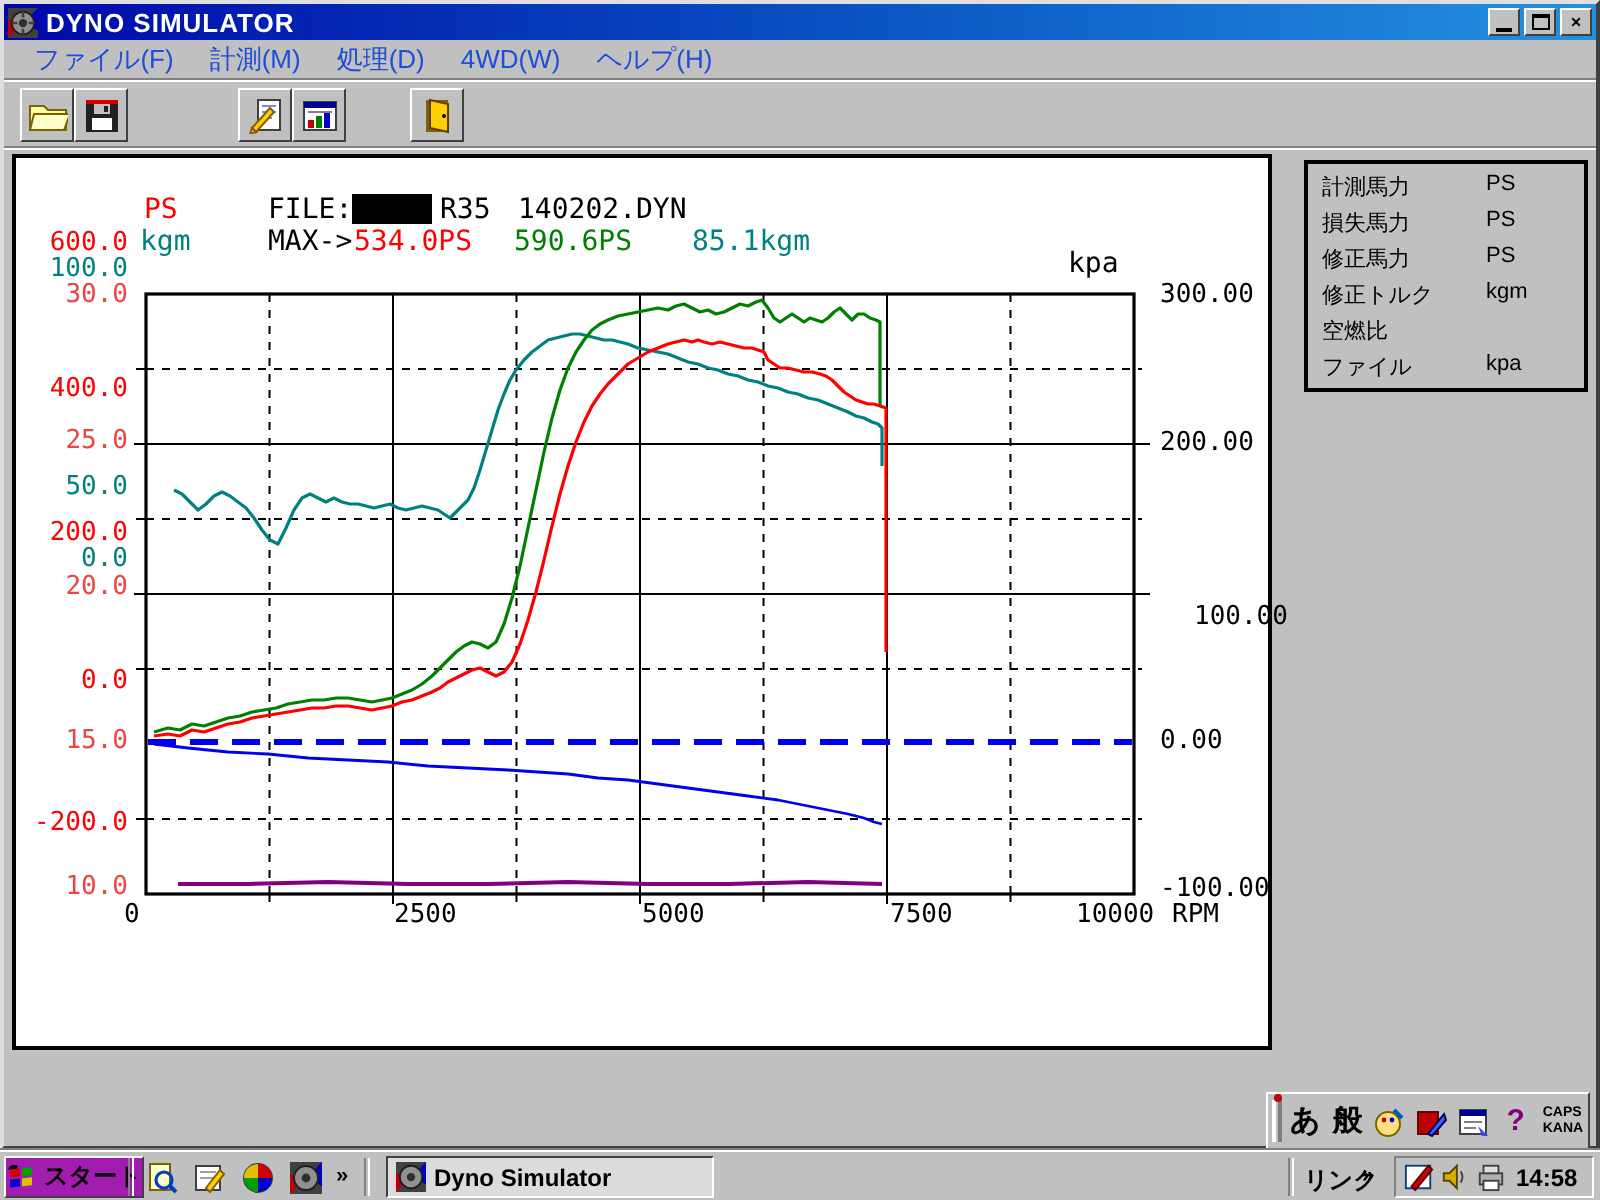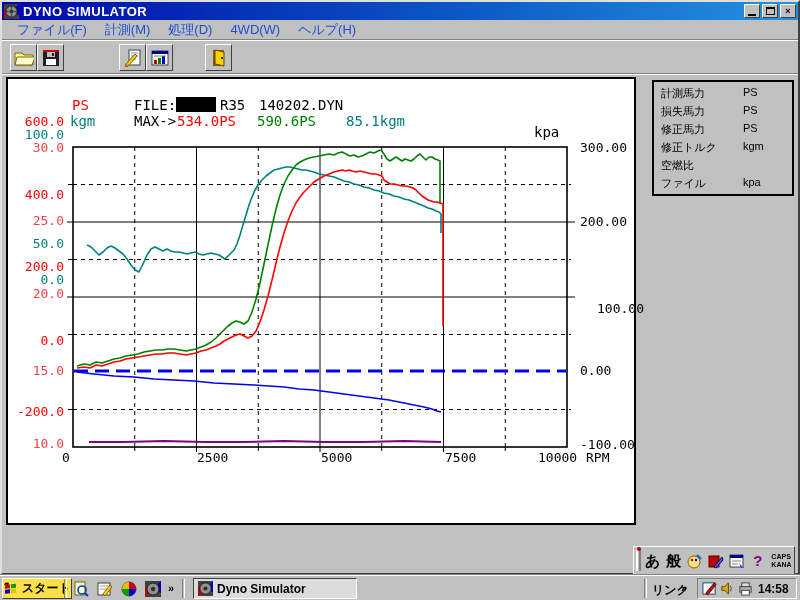--- a/index.html
+++ b/index.html
@@ -40,21 +40,21 @@
   #plot-svg{position:absolute;left:0;top:0;}
   
   .legend{position:absolute;left:650px;top:78px;width:142px;height:116px;border:2px solid #000;
           padding:4px 0 0 7px;background:#c0c0c0;}
   .leg-row{display:flex;height:18px;align-items:flex-start;font-size:11px;color:#000;white-space:nowrap;}
   .leg-name{width:82px;display:inline-block;}
   .leg-unit{display:inline-block;}
   
   .taskbar{position:absolute;left:0;top:575px;width:800px;height:25px;background:#c0c0c0;border-top:1px solid #fff;box-shadow:0 -1px 0 #808080;}
   .start-btn{position:absolute;left:2px;top:2px;height:21px;padding:0 0;display:flex;align-items:center;gap:3px;
-             background:#fde047;border-top:1px solid #fff;border-left:1px solid #fff;
+             background:#a21caf;border-top:1px solid #fff;border-left:1px solid #fff;
              border-right:1px solid #404040;border-bottom:1px solid #404040;font-weight:bold;font-size:12px;}
   .tb-sep{position:absolute;top:3px;width:3px;height:19px;border-left:1px solid #808080;border-right:1px solid #fff;}
   .ql-icon{position:absolute;top:4px;width:18px;height:18px;display:flex;align-items:center;justify-content:center;}
   .chev{position:absolute;top:6px;font-size:11px;font-weight:bold;color:#000;}
   .task-btn{position:absolute;left:193px;top:2px;width:164px;height:21px;display:flex;align-items:center;gap:4px;
             padding:0 4px;background:#dcdcdc;border-top:1px solid #404040;border-left:1px solid #404040;
             border-right:1px solid #fff;border-bottom:1px solid #fff;font-weight:bold;font-size:12px;white-space:nowrap;}
   .links-label{position:absolute;left:652px;top:6px;font-size:12px;font-weight:bold;}
   .tray{position:absolute;left:697px;top:2px;width:100px;height:21px;display:flex;align-items:center;gap:3px;
         padding:0 4px;border-top:1px solid #808080;border-left:1px solid #808080;

